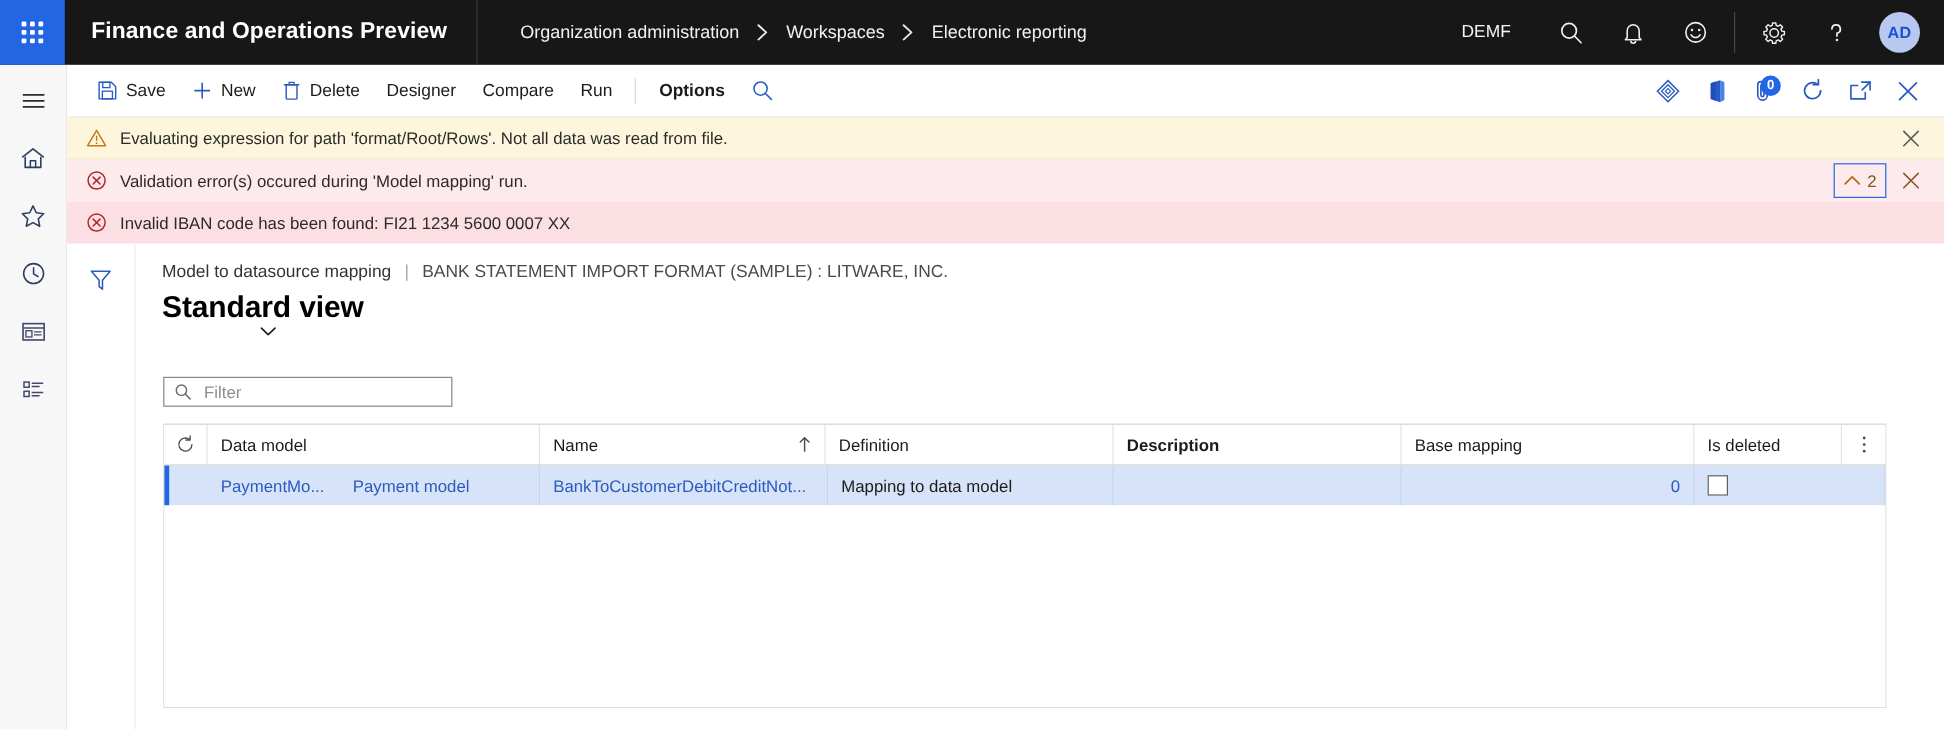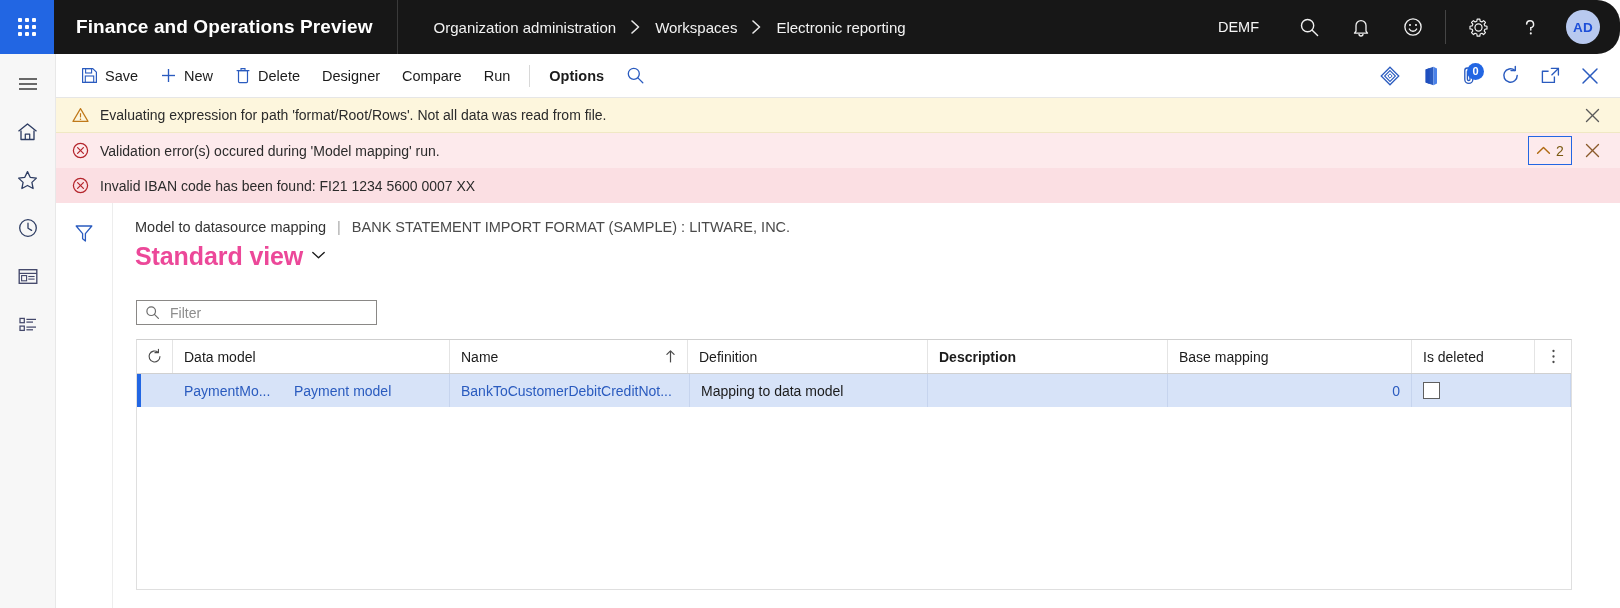--- a/index.html
+++ b/index.html
@@ -25,21 +25,20 @@
 
   
   .topnav {
     height: 54px;
     min-height: 54px;
     background: #171717;
     display: flex;
     align-items: center;
     color: #ffffff;
     position: relative;
-    border-radius: 23px;
   }
   .waffle {
     width: 54px;
     height: 54px;
     background: #2266E3;
     display: flex;
     align-items: center;
     justify-content: center;
     cursor: pointer;
   }
@@ -332,25 +331,26 @@
   .caption .cap-pipe { margin: 0 11px; color: #a8a8a8; }
   .caption .cap-sub { color: #4a4a4a; }
   .view-row {
     display: flex;
     align-items: flex-end;
     margin-top: 7px;
   }
   .view-title {
     font-size: 25px;
     font-weight: bold;
-    color: #ec4899;
+    color: #000000;
     letter-spacing: -.1px;
     cursor: pointer;
     display: flex;
     align-items: center;
+    flex-direction: column;
   }
   .view-chevron { margin-left: 8px; display: flex; align-items: center; padding-bottom:4px;}
 
   .filter-box {
     margin-top: 29px;
     margin-left: 1px;
     width: 241px;
     height: 25px;
     border: 1px solid #8a8886;
     display: flex;

